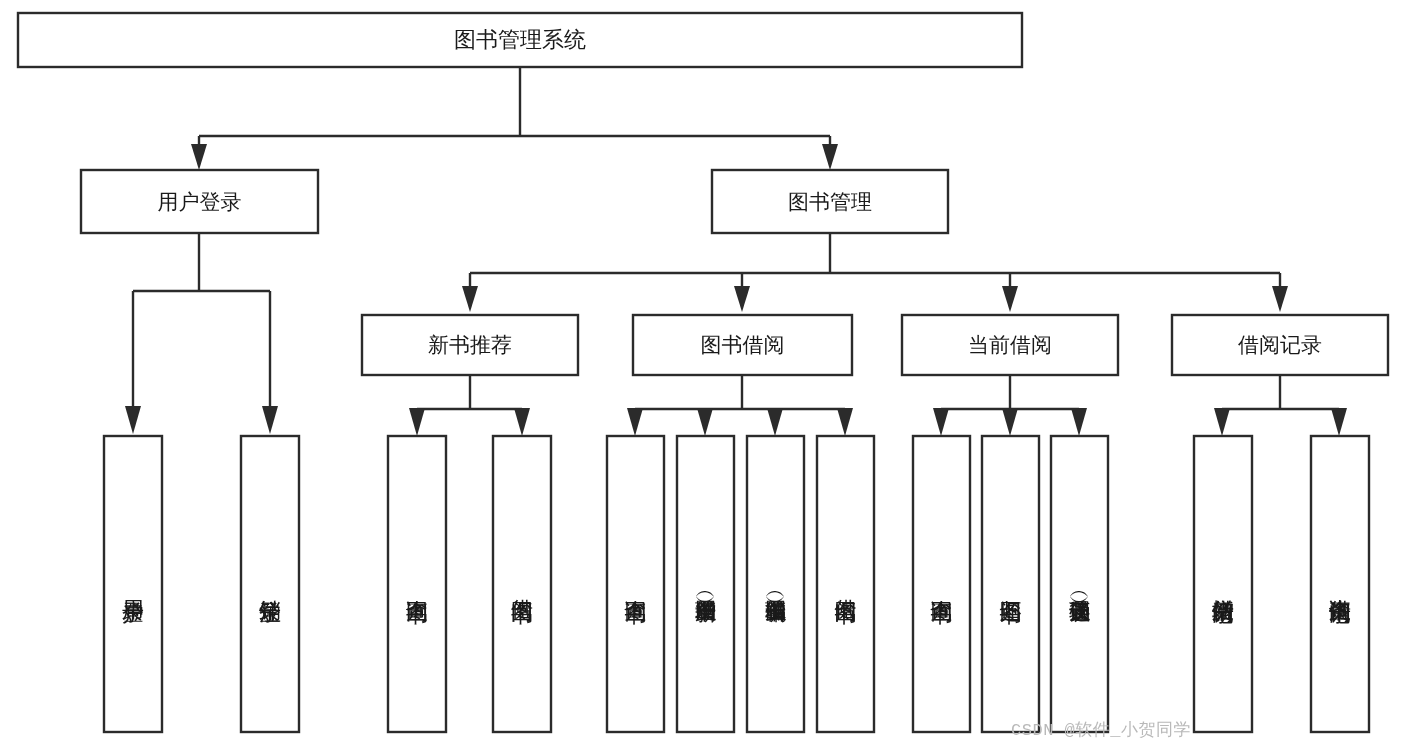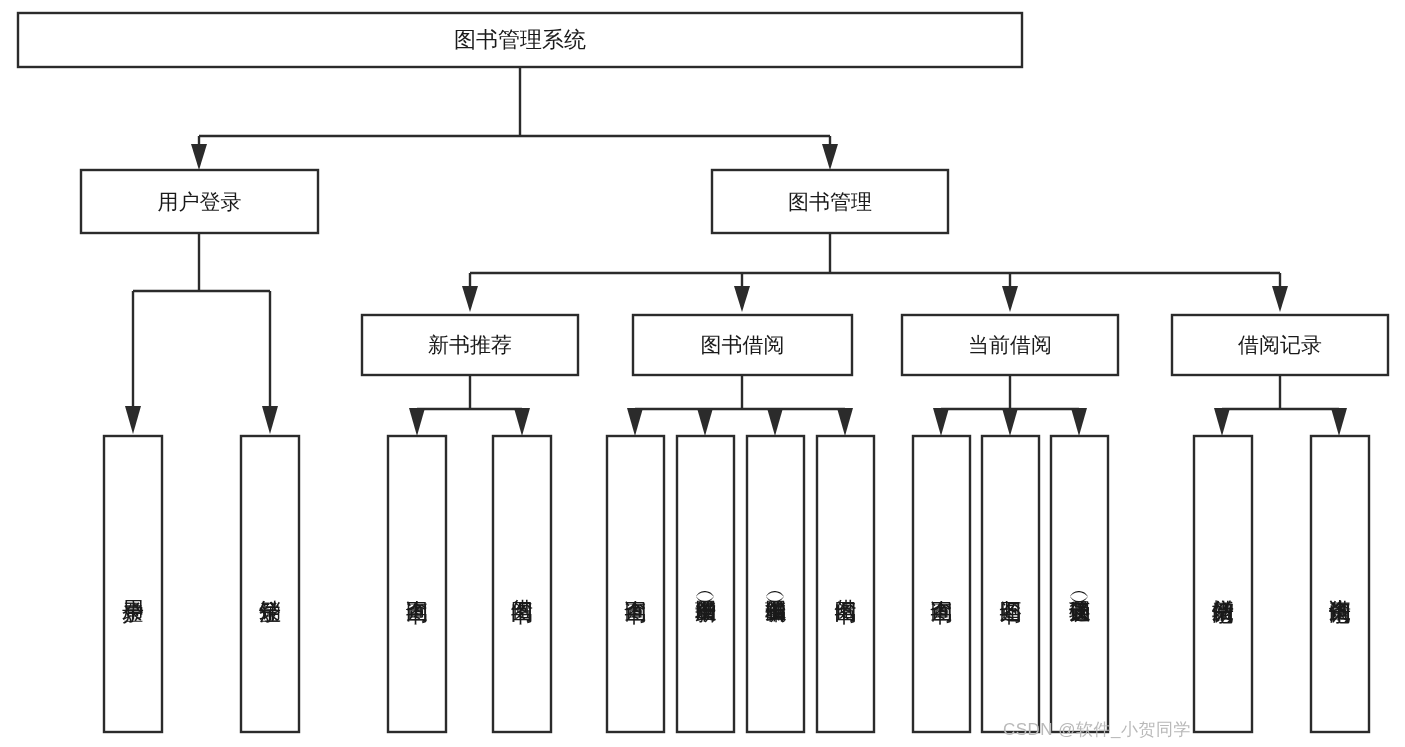--- a/index.html
+++ b/index.html
@@ -74,21 +74,21 @@
     text-align: center;
   }
   .vert-label.tight {
     font-size: 21px;
     letter-spacing: 0px;
   }
   .watermark {
     position: absolute;
     right: 8px;
     bottom: 6px;
-    font-family: Liberation Sans, sans-serif;
+    font-family: Liberation Mono, monospace;
     font-size: 17px;
     color: #b9b9b9;
     letter-spacing: 0.5px;
     white-space: nowrap;
   }
 </style>
 </head>
 <body>
 
 <div id="diagram-root">

